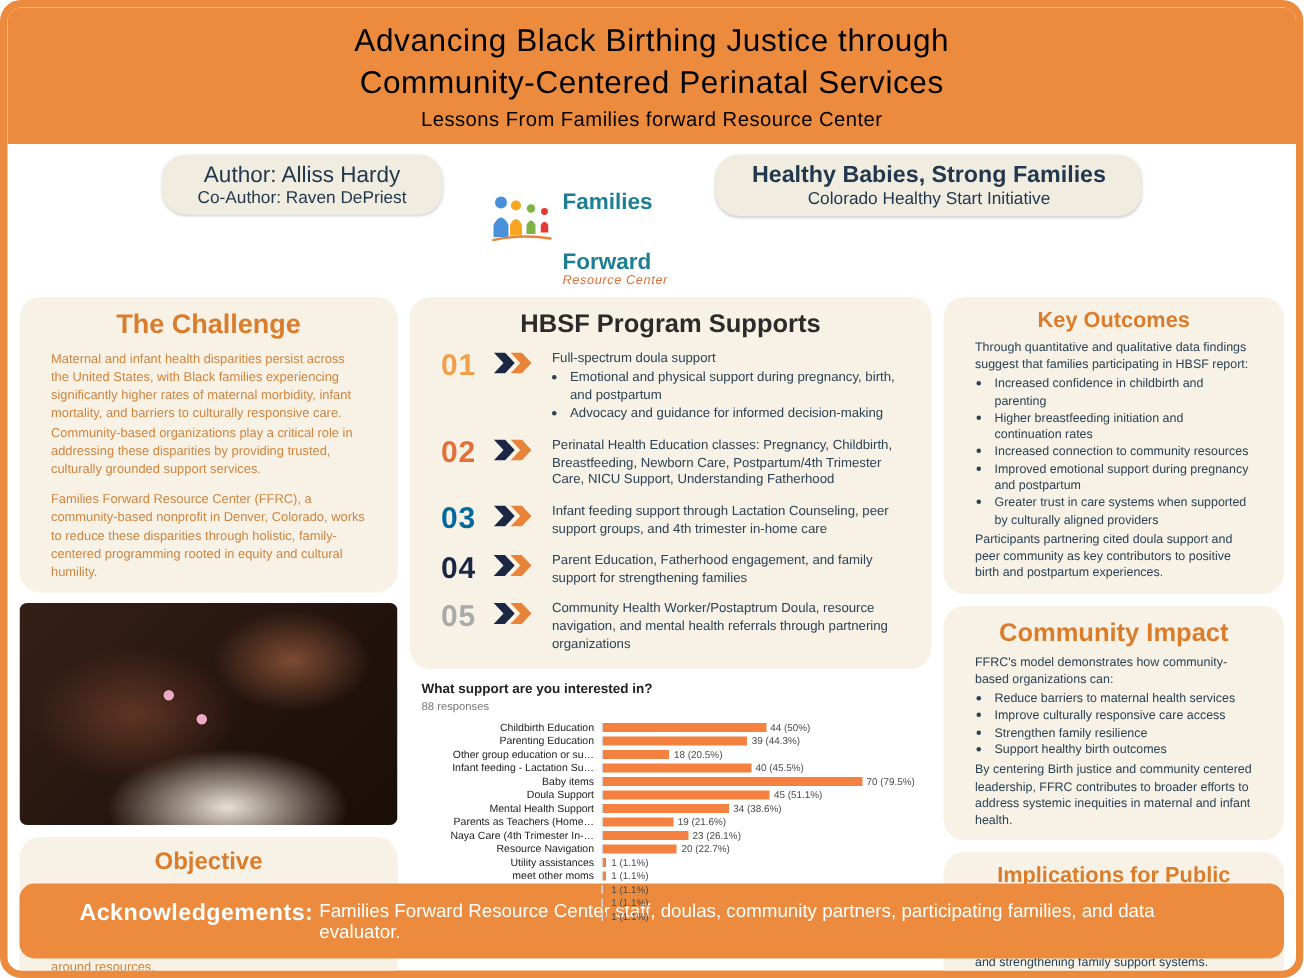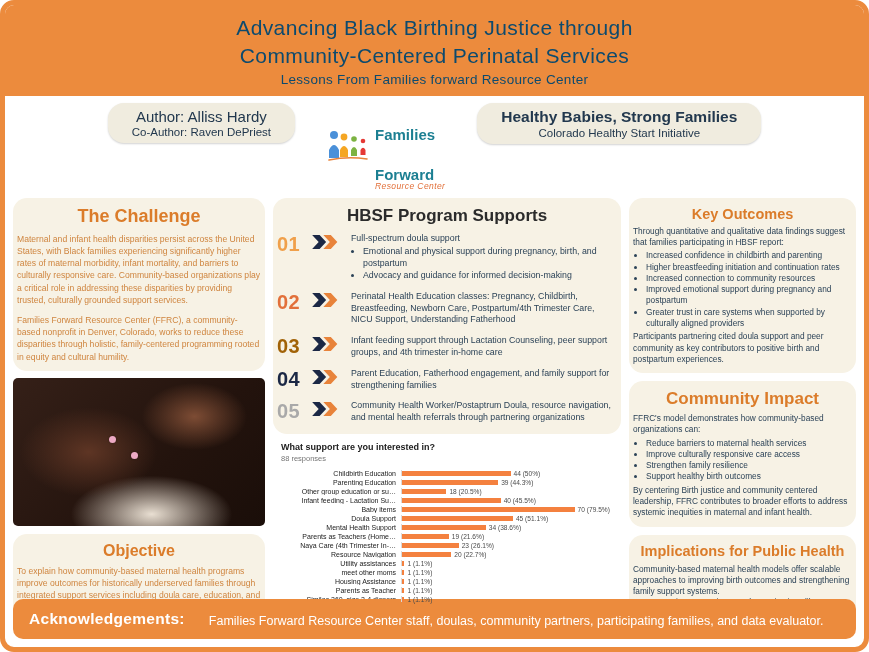--- a/index.html
+++ b/index.html
@@ -6,21 +6,21 @@
   html,body { width:869px; height:652px; }
   body { font-family:"Liberation Sans", sans-serif; background:#fff; }
 
   .poster {
     width:869px; height:652px; background:#FFFFFF;
     border:5px solid #EC8B3D; border-radius:14px;
     overflow:hidden; display:flex; flex-direction:column;
   }
 
   
-  .header { background:#EC8B3D; color:#0c4a6e; text-align:center; padding:9px 10px 9px; }
+  .header { background:#EC8B3D; color:#000000; text-align:center; padding:9px 10px 9px; }
   .header .t1, .header .t2 { font-size:21px; letter-spacing:.4px; line-height:1.32; font-weight:400; }
   .header .sub { font-size:13.5px; margin-top:3px; letter-spacing:.3px; }
 
   
   .badge-row { display:flex; align-items:flex-start; justify-content:center; gap:26px; padding:7px 14px 3px; }
   .badge {
     background:#F0ECDF; border-radius:16px; padding:5px 24px; text-align:center;
     color:#22384E; box-shadow:0 1px 2px rgba(0,0,0,.18);
   }
   .badge .b1 { font-size:15px; }
@@ -31,21 +31,21 @@
   .logo-text { line-height:1.02; text-align:left; }
   .logo-name { font-size:15px; font-weight:bold; color:#1C7F92;margin-top:24px; }
   .logo-tag { font-size:8.5px; color:#E2703A; font-style:italic; letter-spacing:.4px; }
 
   
   .main { flex:1; display:flex; gap:8px; padding:4px 8px 4px; min-height:0; }
   .col-left  { width:252px; flex:none; display:flex; flex-direction:column; }
   .col-mid   { width:348px; flex:none; display:flex; flex-direction:column; }
   .col-right { flex:1; display:flex; flex-direction:column; }
 
-  .panel { background:#F7F2E5; border-radius:14px; padding:8px 4px; }
+  .panel { background:#F7F2E5; border-radius:14px; padding:8px 21px; }
 
   .h-orange { color:#DB7C2A; text-align:center; font-weight:bold; }
   .h-challenge { font-size:18px; margin-bottom:6px; }
   .h-objective { font-size:16px; margin-bottom:5px; }
   .h-supports  { font-size:17px; color:#2B2B2B; text-align:center; font-weight:bold; margin-bottom:7px; }
   .h-outcomes  { font-size:14.5px; margin-bottom:4px; }
   .h-impact    { font-size:17px; margin-bottom:4px;text-align:center; }
   .h-implic    { font-size:14.5px; margin-bottom:5px; }
 
   .body-orange { color:#CF853F; font-size:8.6px; line-height:1.42; }
@@ -93,21 +93,21 @@
   .chart-bar { height:5.5px; min-width:2px; }
   .chart-value { font-size:6.6px; color:#4A4A4A; margin-left:3px; white-space:nowrap; }
 
   
   .col-right .panel + .panel { margin-top:8px; }
   .outro { margin-top:2px; }
 
   
   .ack {
     margin:3px 8px 8px; background:#EC8B3D; border-radius:10px; color:#fff;
-    display:flex; align-items:flex-end; gap:24px; padding:11px 16px; flex:none;
+    display:flex; align-items:flex-start; gap:4px; padding:11px 40px; flex:none;
   }
   .ack-label { font-size:15.5px; font-weight:bold; letter-spacing:.3px; }
   .ack-text { font-size:12.5px; }
 </style>
 </head>
 <body>
 
 <div class="poster">
 
   <div class="header">
@@ -194,21 +194,21 @@
           <span class="sup-chevrons">
             <svg width="32" height="14" viewBox="0 0 34 15">
                 <polygon points="0,0 8,0 15,7.5 8,15 0,15 7,7.5" fill="#1B2845"></polygon>
                 <polygon points="12,0 20,0 27,7.5 20,15 12,15 19,7.5" fill="#E8833A"></polygon>
               </svg>
           </span>
           <div class="sup-text">Perinatal Health Education classes: Pregnancy, Childbirth, Breastfeeding, Newborn Care, Postpartum/4th Trimester Care, NICU Support, Understanding Fatherhood</div>
         </div>
 
         <div class="sup-item">
-          <span class="sup-num" style="color: #a16207;">03</span>
+          <span class="sup-num" style="color: #0369a1;">03</span>
           <span class="sup-chevrons">
             <svg width="32" height="14" viewBox="0 0 34 15">
                 <polygon points="0,0 8,0 15,7.5 8,15 0,15 7,7.5" fill="#1B2845"></polygon>
                 <polygon points="12,0 20,0 27,7.5 20,15 12,15 19,7.5" fill="#E8833A"></polygon>
               </svg>
           </span>
           <div class="sup-text">Infant feeding support through Lactation Counseling, peer support groups, and 4th trimester in-home care</div>
         </div>
 
         <div class="sup-item">

